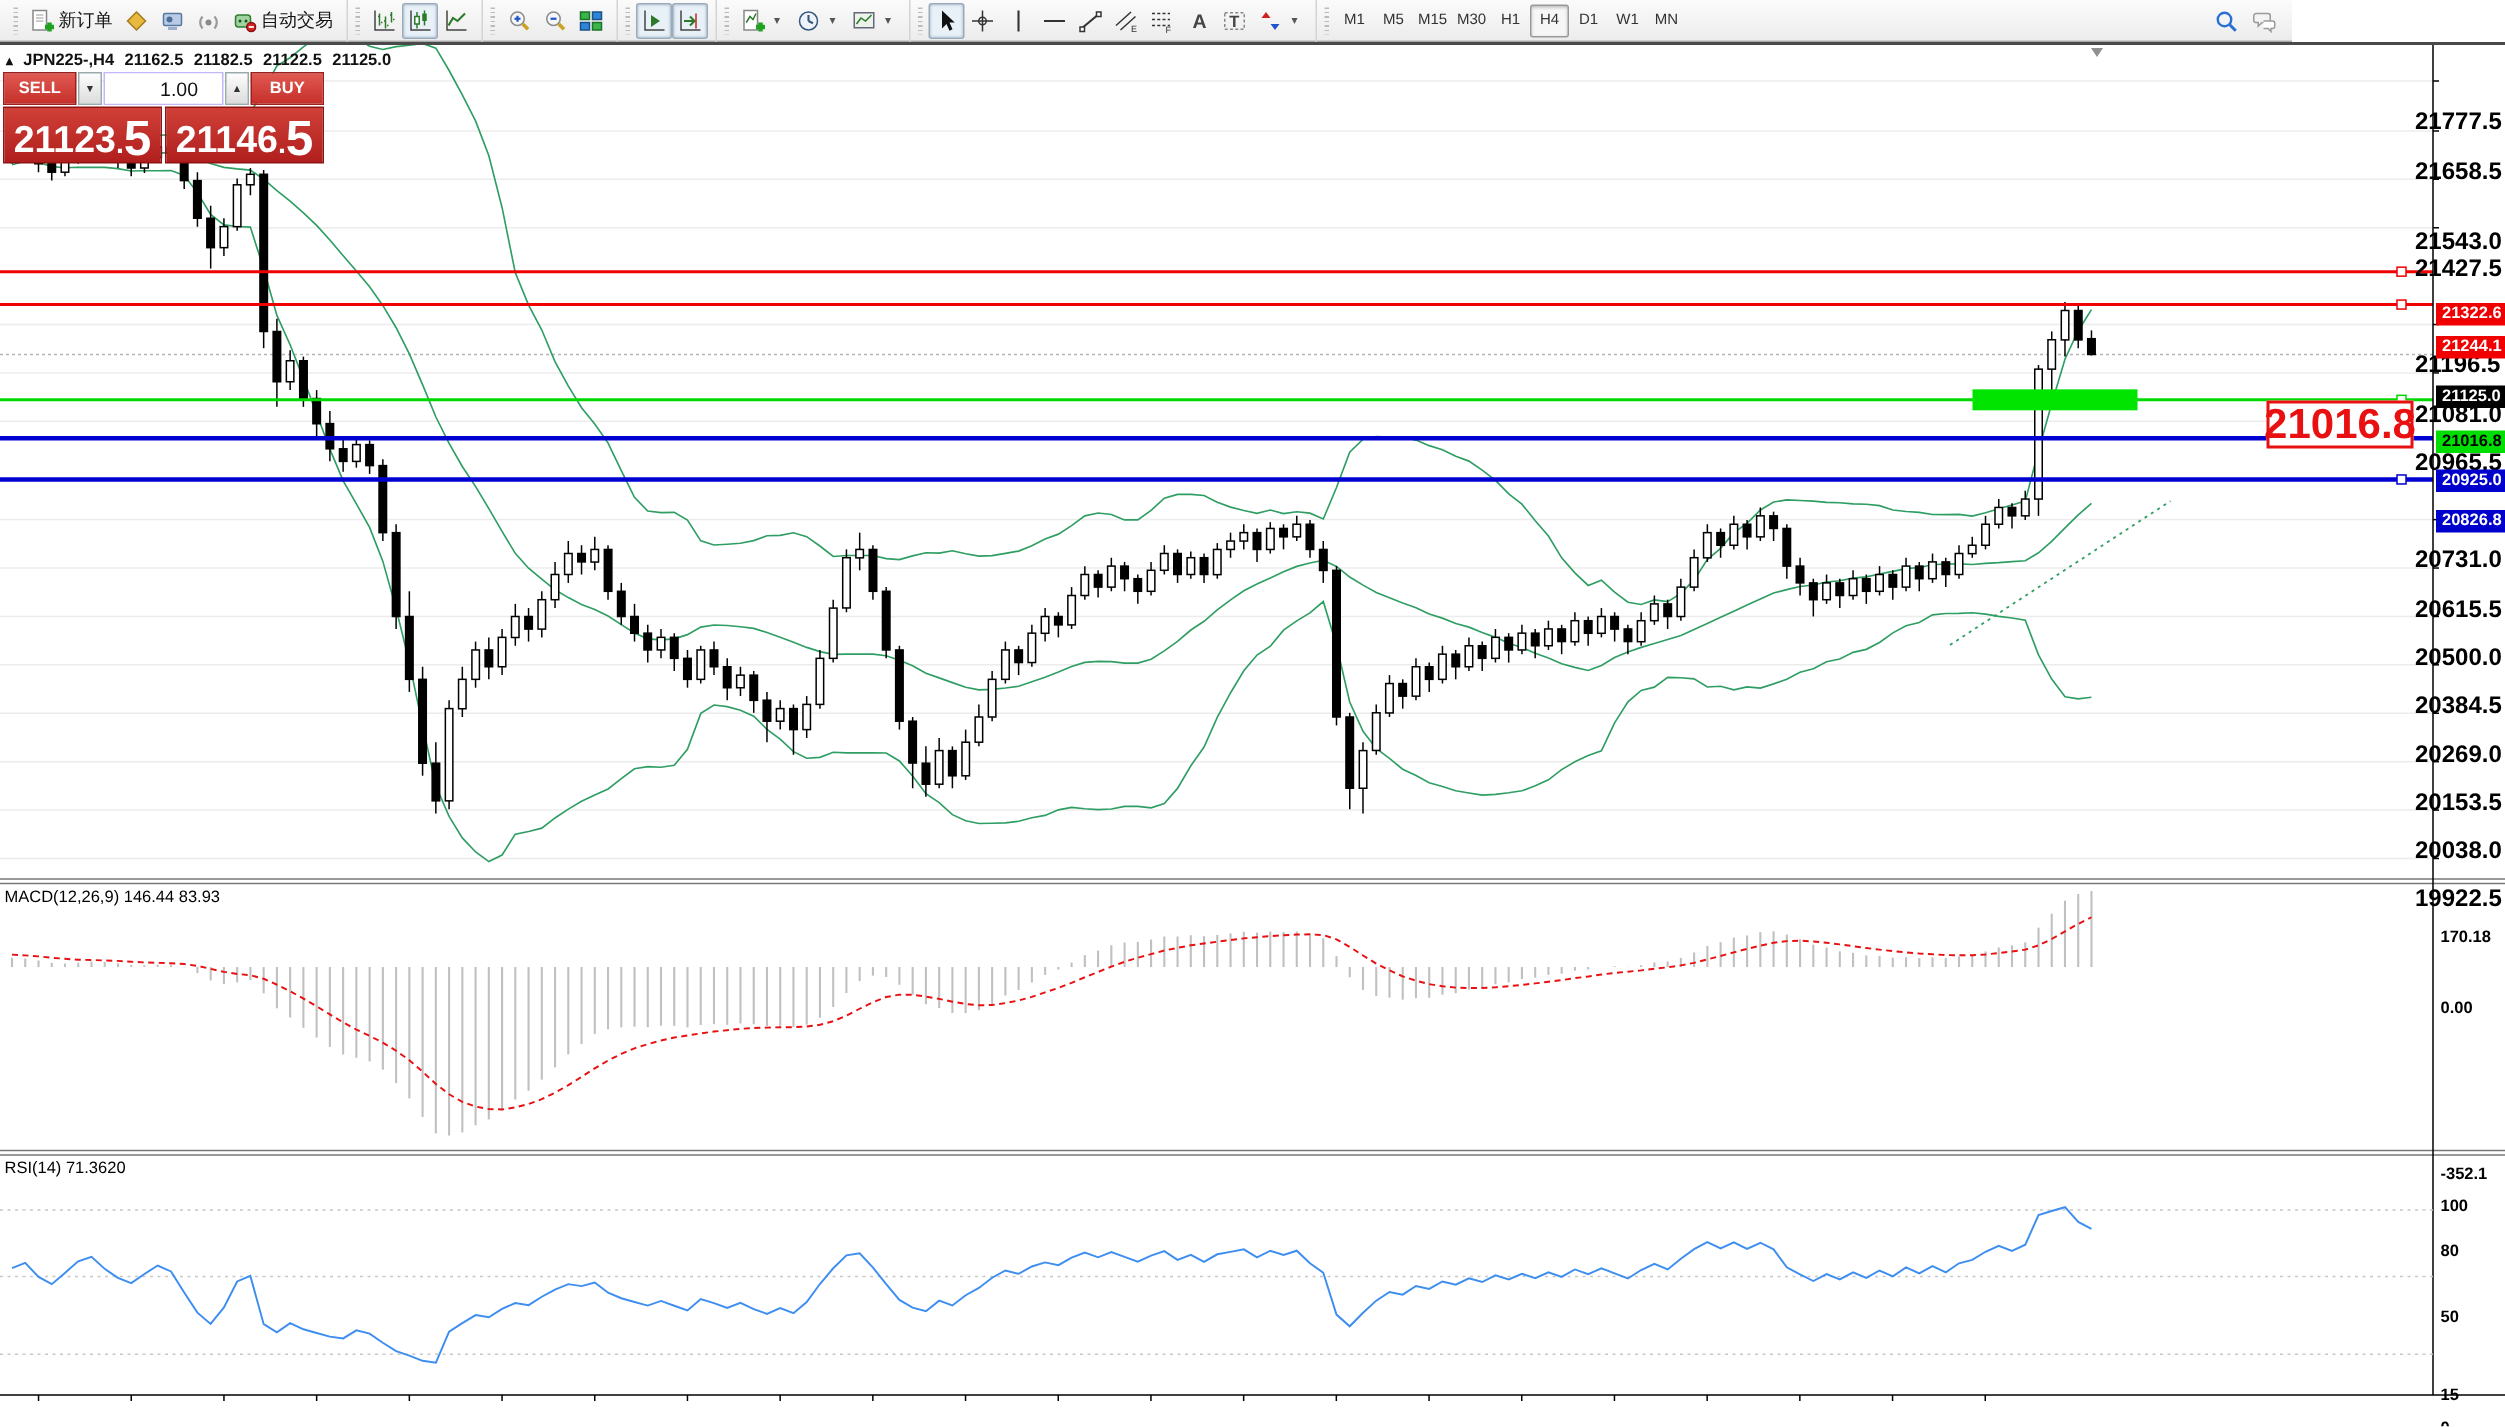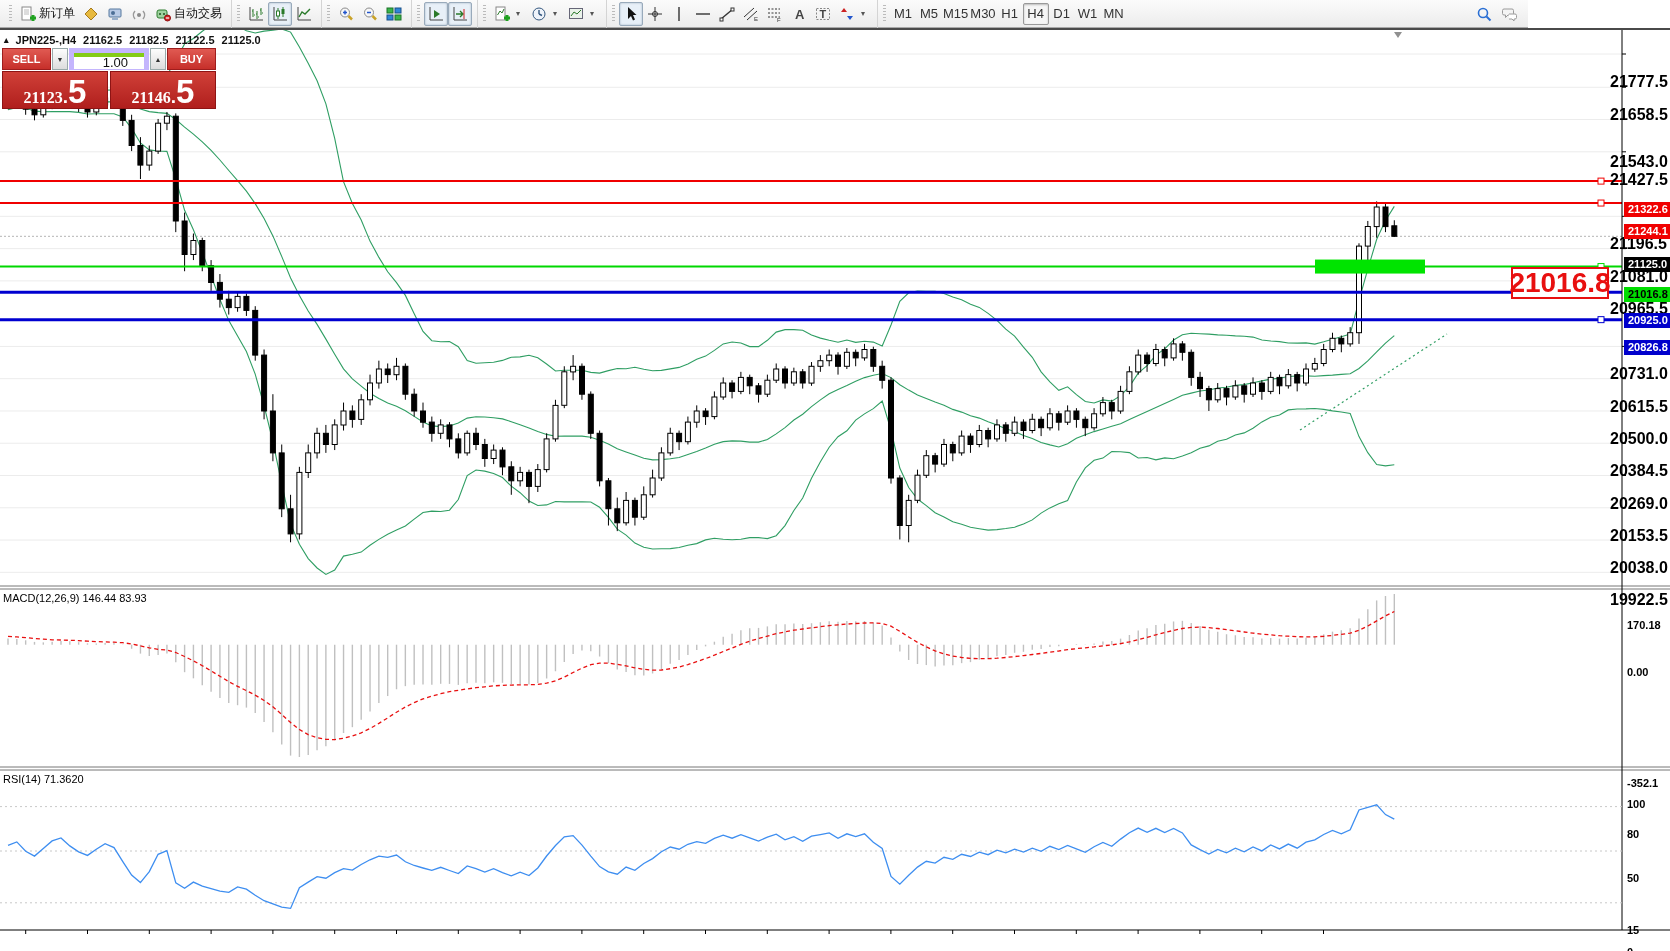--- a/index.html
+++ b/index.html
@@ -15,21 +15,21 @@
   .tgroup + .tgroup { border-left:1px solid #d4d4d4; }
   .tgroup::before { content:""; width:3px; height:18px; margin-right:4px;
                     background-image:repeating-linear-gradient(#bbb 0 1px, transparent 1px 3px); }
   .tbtn { display:flex; align-items:center; justify-content:center; min-width:24px; height:24px;
           border:1px solid transparent; border-radius:2px; cursor:default; padding:0 3px; gap:3px;
           font-size:12px; color:#222; }
   .tbtn.pressed { background:#e8f0f8; border-color:#9ab; box-shadow:inset 0 0 2px #9ab; }
   .tbtn .cn { font-size:12px; color:#111; white-space:nowrap; }
   .caret { font-size:8px; color:#555; width:10px; text-align:center; }
   .tf { min-width:26px; height:22px; display:flex; align-items:center; justify-content:center;
-        font-size:13px; color:#333; border:1px solid transparent; border-radius:2px; }
+        font-size:10px; color:#333; border:1px solid transparent; border-radius:2px; }
   .tf.active { background:#f6f6f6; border-color:#999; box-shadow:inset 0 1px 2px #bbb; }
   #tb-right { margin-left:auto; display:flex; align-items:center; gap:10px; padding-right:6px; }
   .icon16 { width:16px; height:16px; display:block; }
 
   
   #chartwin { position:absolute; left:0; top:28px; width:1670px; height:923px; background:#fff;
               border-top:2px solid #4a4a4a; }
   #plot-svg { position:absolute; left:0; top:0; width:1670px; height:921px; }
 
   
@@ -37,27 +37,27 @@
               display:flex; gap:7px; align-items:center; }
   #infoline .tri { font-size:9px; }
 
   
   #tradepanel { position:absolute; left:2px; top:18px; width:214px; }
   .tp-row1 { display:flex; height:22px; gap:1px; }
   .btn-side { flex:0 0 49px; background:linear-gradient(#e05a52,#c62f2a); color:#fff; font-weight:bold;
               font-size:11px; border:1px solid #9e1d1d; display:flex; align-items:center; justify-content:center; }
   .stepbtn { flex:0 0 16px; background:linear-gradient(#fdfdfd,#dcdcdc); border:1px solid #9aa;
              font-size:7px; color:#333; display:flex; align-items:center; justify-content:center; }
-  .volbox { flex:1; border:5px solid #c4b5fd; background:#84cc16; }
+  .volbox { flex:1; border:1px solid #c4b5fd; background:#84cc16; }
   .volbox input { width:100%; height:100%; border:0; outline:none; text-align:right; padding-right:16px;
                   font-size:13px; font-family:"Liberation Sans",sans-serif; color:#111; }
   .tp-row2 { display:flex; margin-top:1px; gap:2px; height:38px; }
   .bigprice { flex:1; background:linear-gradient(#d04038,#b01f1d); border:1px solid #8e1414; color:#fff;
               display:flex; align-items:flex-end; justify-content:center; padding-bottom:2px; }
-  .bigprice .main { font-size:16px; font-weight:bold; line-height:1;font-family:Liberation Serif, serif; }
+  .bigprice .main { font-size:25px; font-weight:bold; line-height:1; }
   .bigprice .dot  { font-size:19px; font-weight:bold; line-height:1; }
   .bigprice .pip  { font-size:33px; font-weight:bold; line-height:0.85; }
 
   
   .axlabel { position:absolute; left:1610px; height:14px; line-height:14px; font-size:16px;
              font-weight:600; color:#000; white-space:nowrap; }
   .axtag { position:absolute; left:1624px; height:15px; line-height:15px; font-size:11px; font-weight:600;
            padding:0 4px; white-space:nowrap; }
 
   

